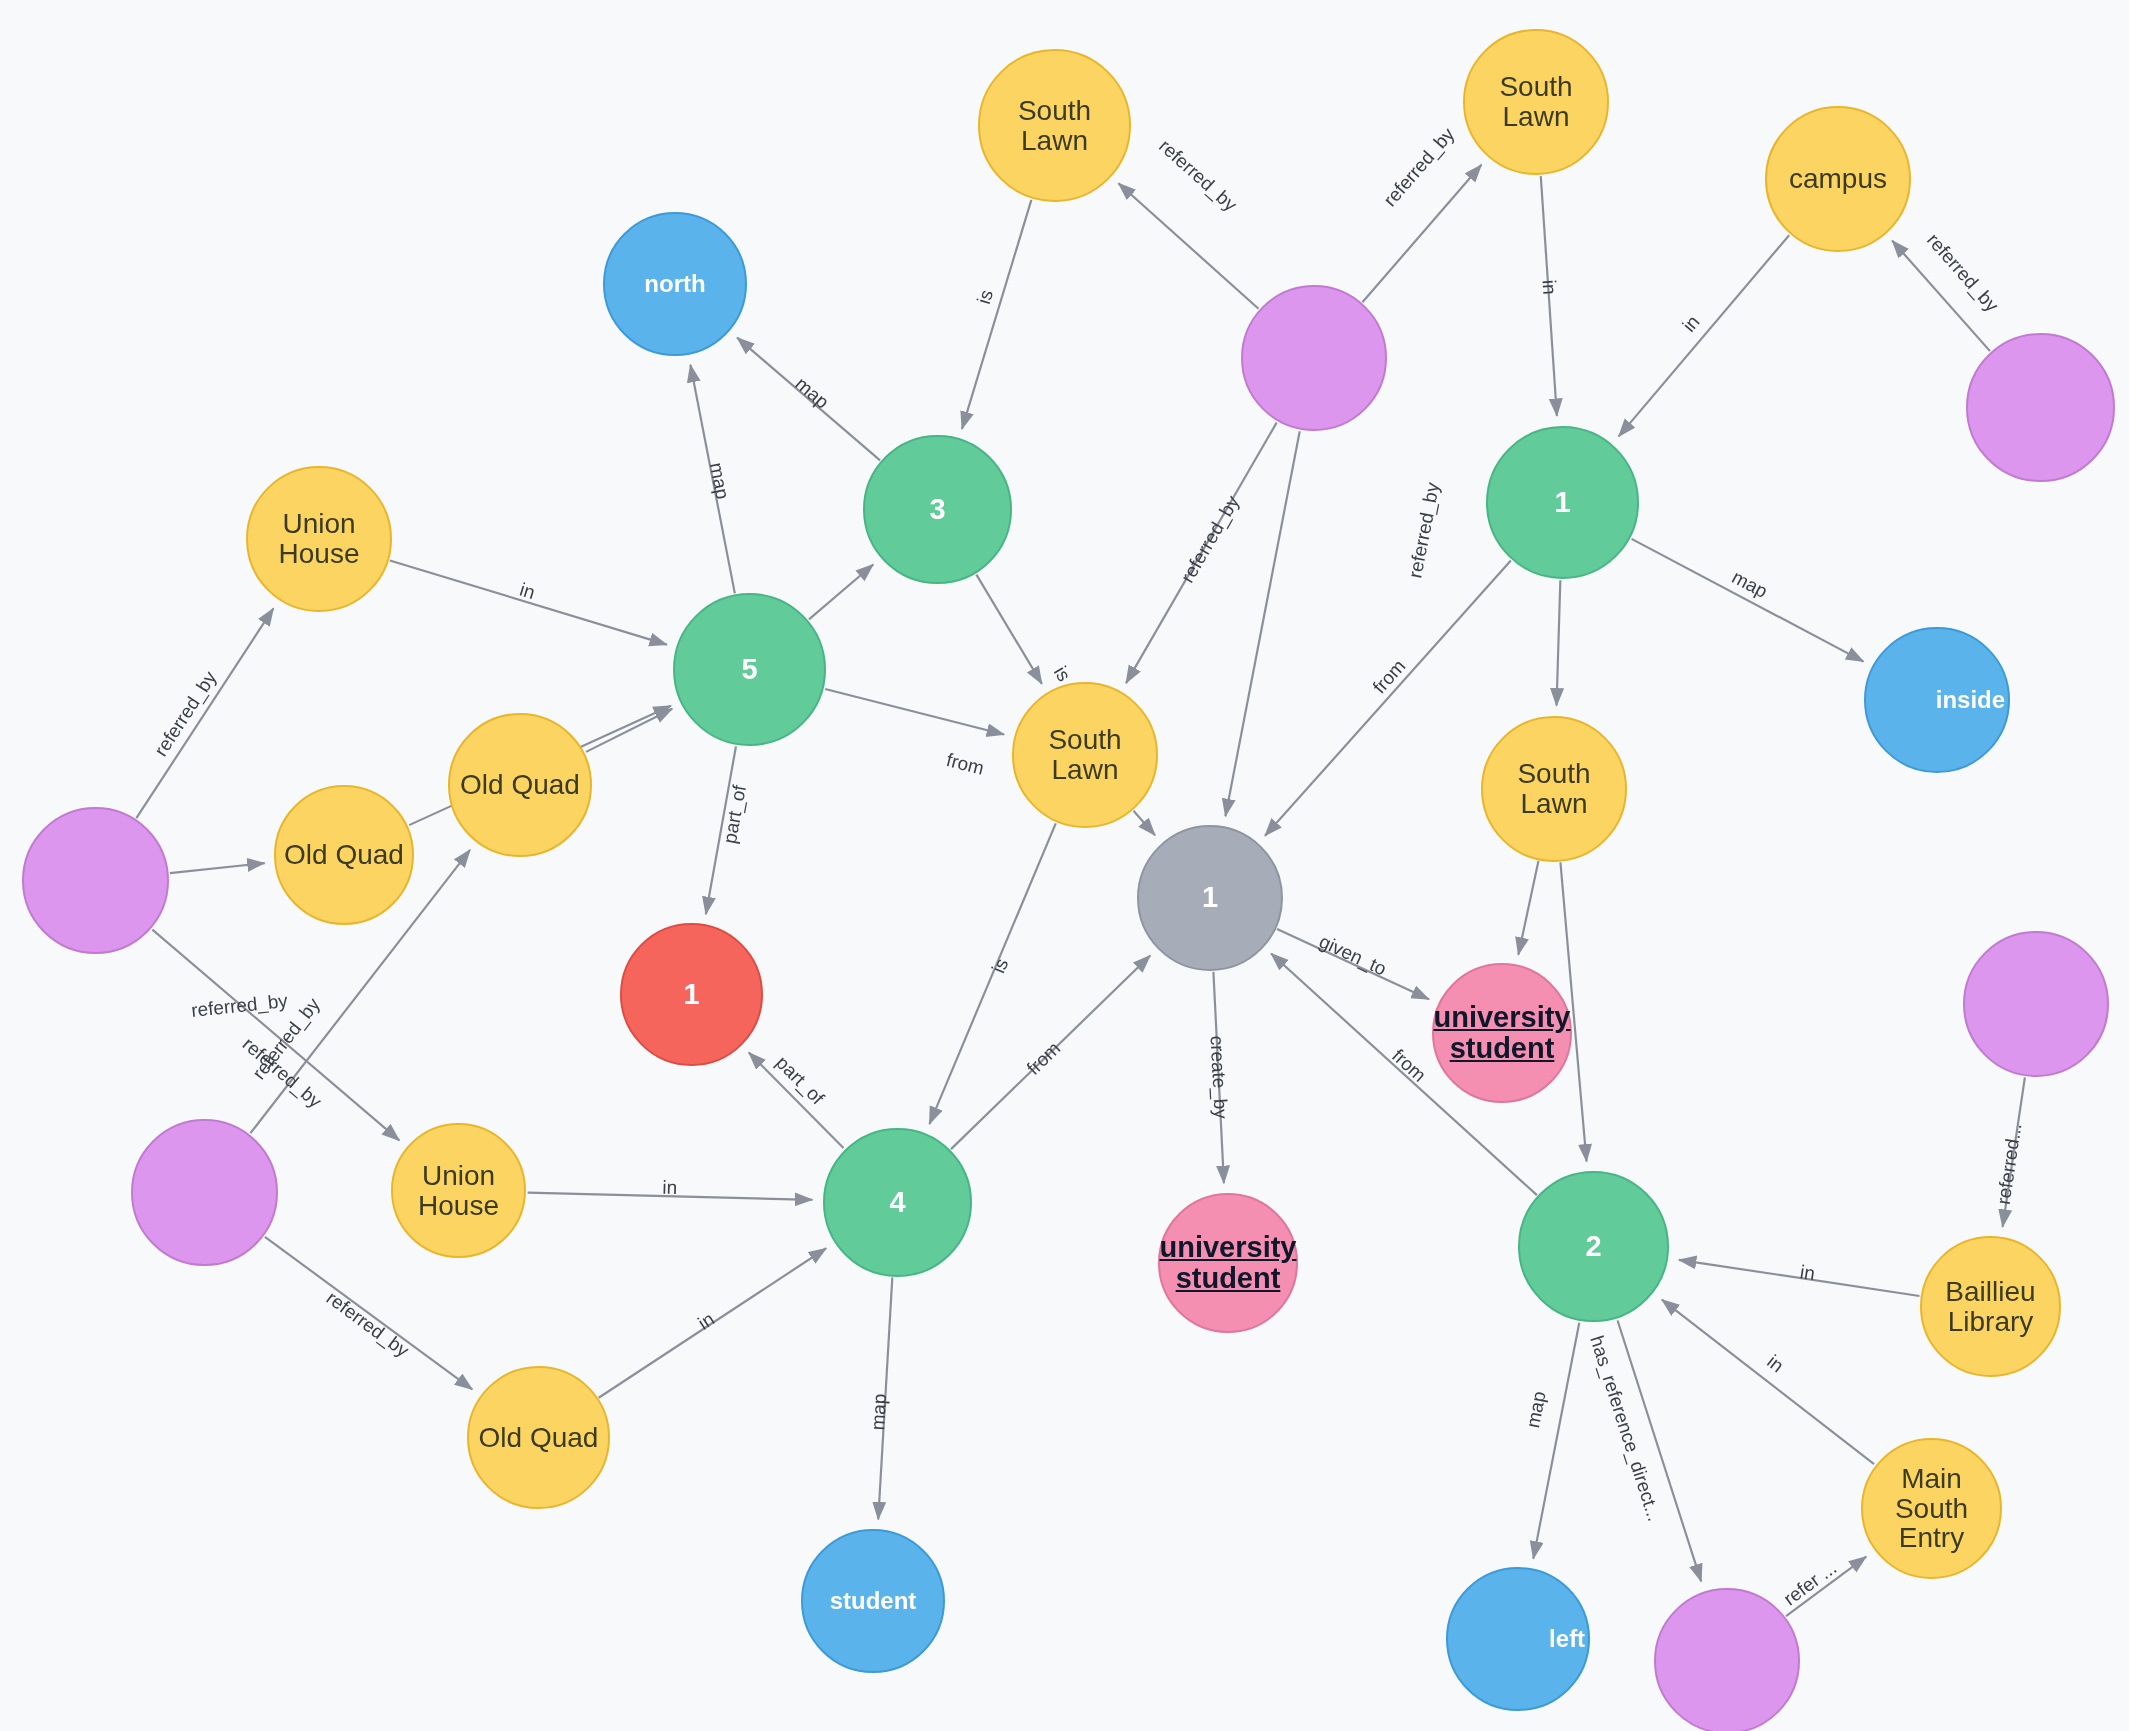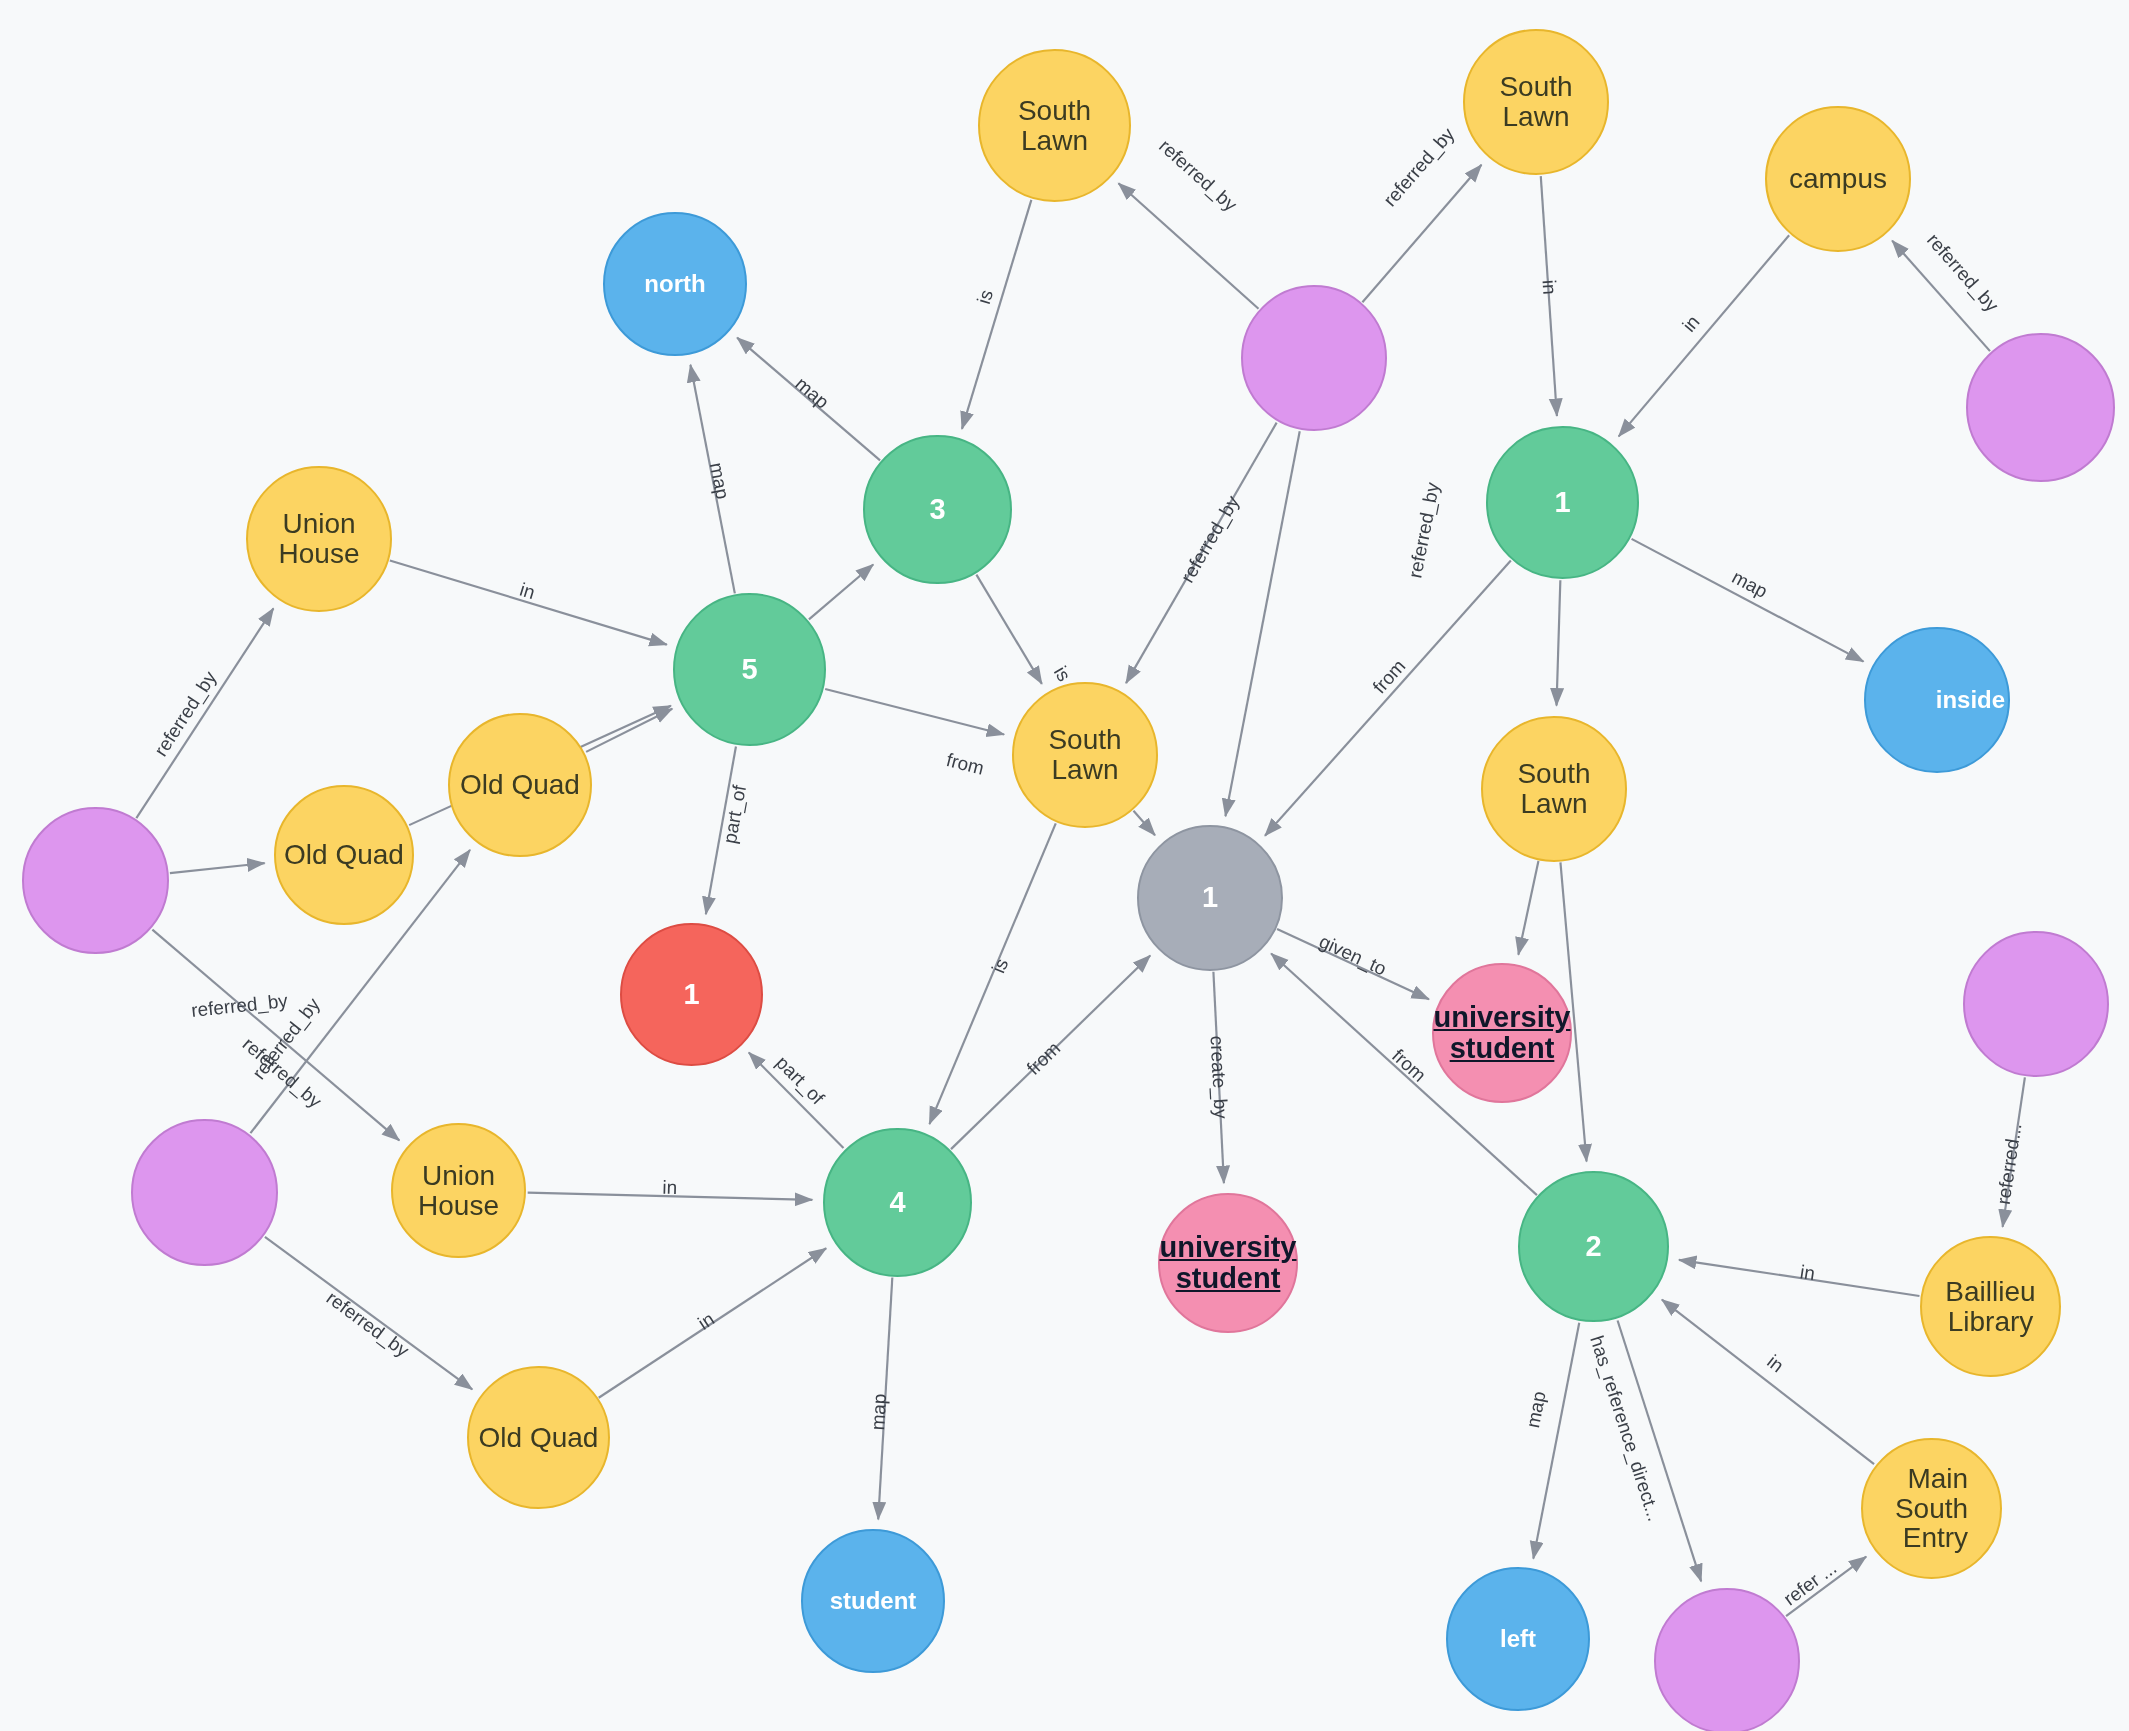--- a/index.html
+++ b/index.html
@@ -209,29 +209,29 @@
         <span class="node-label">university
 student</span>
       </div>
       <div class="node n-yellow" style="left: 1920px; top: 1236px; width: 141px; height: 141px;">
         <span class="node-label">Baillieu
 Library</span>
       </div>
       <div class="node n-yellow" style="left: 467px; top: 1366px; width: 143px; height: 143px;">
         <span class="node-label">Old Quad</span>
       </div>
-      <div class="node n-yellow" style="left: 1861px; top: 1438px; width: 141px; height: 141px; text-align: right;">
+      <div class="node n-yellow" style="left: 1861px; top: 1438px; width: 141px; height: 141px;">
         <span class="node-label">Main
 South
 Entry</span>
       </div>
       <div class="node n-blue" style="left: 801px; top: 1529px; width: 144px; height: 144px;">
         <span class="node-label">student</span>
       </div>
-      <div class="node n-blue" style="left: 1446px; top: 1567px; width: 144px; height: 144px;">
+      <div class="node n-blue" style="left: 1446px; top: 1567px; width: 144px; height: 144px; justify-content: flex-end;">
         <span class="node-label">left</span>
       </div>
       <div class="node n-purple" style="left: 1654px; top: 1588px; width: 146px; height: 146px;">
         <span class="node-label"></span>
       </div>
     </div>
 </div>
 
 
 </body></html>

